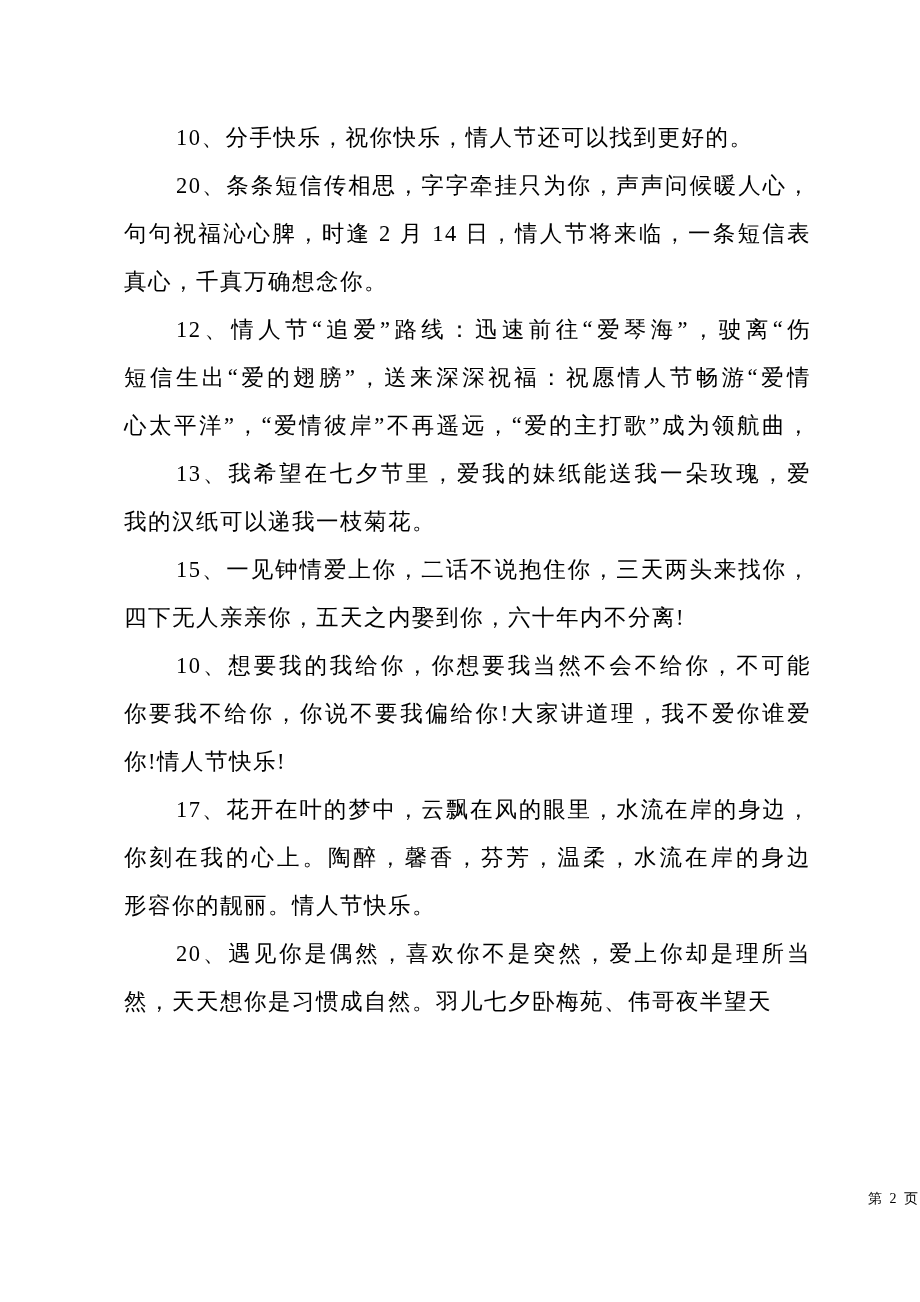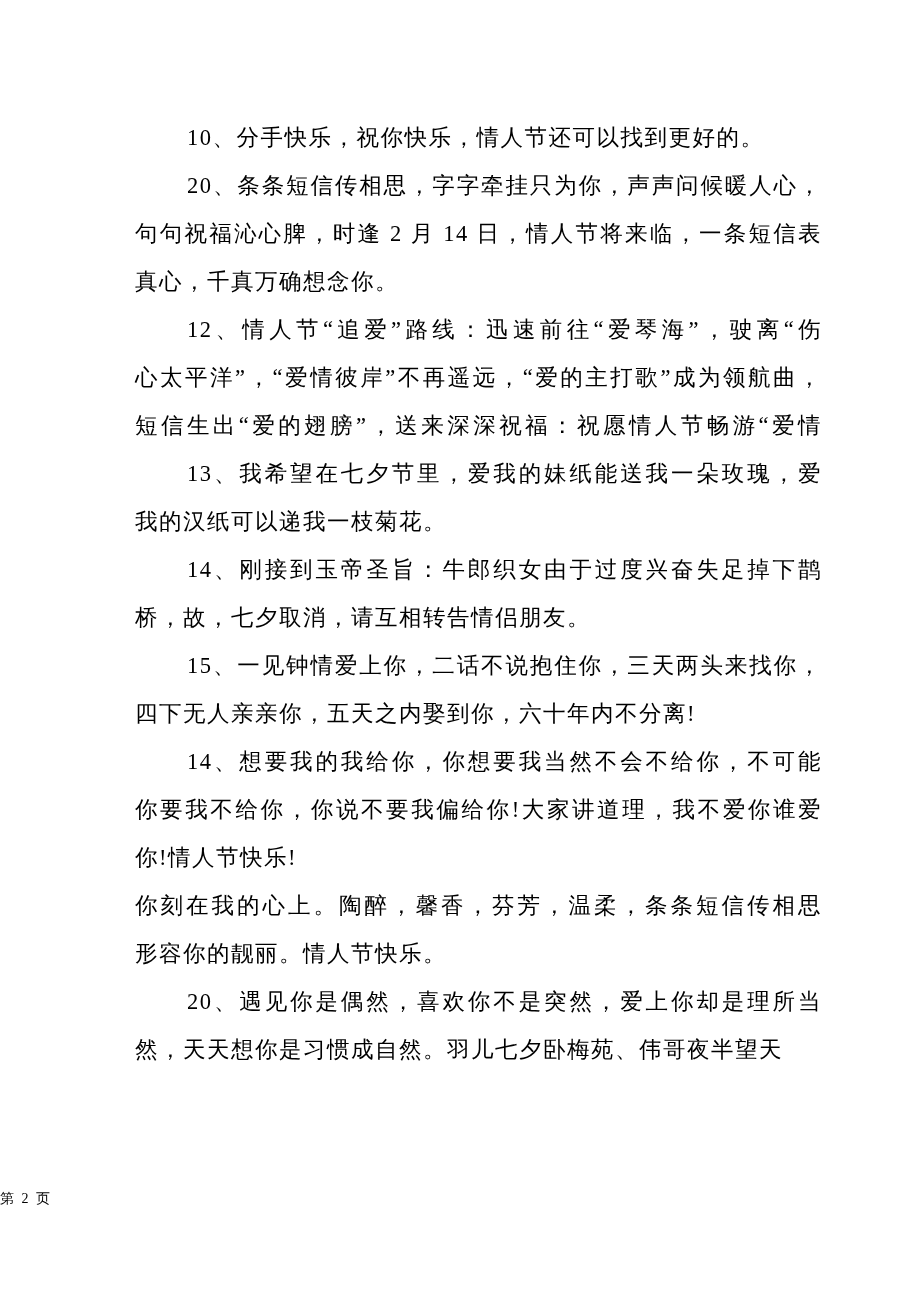--- a/index.html
+++ b/index.html
@@ -11,21 +11,21 @@
     position: relative;
     width: 920px;
     height: 1302px;
     background: #ffffff;
     overflow: hidden;
     font-family: "Liberation Serif", "DejaVu Serif", serif;
     color: #000000;
   }
   .content {
     position: absolute;
-    left: 135px;
+    left: 124px;
     top: 114px;
     width: 687px;
   }
   .line {
     height: 48px;
     line-height: 48px;
     font-size: 22.5px;
     letter-spacing: 1.5px;
     white-space: nowrap;
     overflow: visible;
@@ -40,21 +40,21 @@
     text-justify: inter-ideograph;
     white-space: normal;
   }
   .footer {
     position: absolute;
     left: 0;
     top: 1189px;
     width: 920px;
     height: 20px;
     line-height: 20px;
-    text-align: left;
+    text-align: right;
     font-size: 14px;
     letter-spacing: 2px;
     color: #000000;
     font-family: Liberation Serif, serif;
   }
 </style>
 </head>
 <body>
 
 <div class="page">
@@ -65,47 +65,44 @@
     </div>
 
     <div>
       <div class="line first fill">20、条条短信传相思，字字牵挂只为你，声声问候暖人心，</div>
       <div class="line fill">句句祝福沁心脾，时逢 2 月 14 日，情人节将来临，一条短信表</div>
       <div class="line">真心，千真万确想念你。</div>
     </div>
 
     <div>
       <div class="line first fill">12、情人节“追爱”路线：迅速前往“爱琴海”，驶离“伤</div>
+      <div class="line fill">短信生出“爱的翅膀”，送来深深祝福：祝愿情人节畅游“爱情</div>
       <div class="line fill">心太平洋”，“爱情彼岸”不再遥远，“爱的主打歌”成为领航曲，</div>
-      <div class="line fill">短信生出“爱的翅膀”，送来深深祝福：祝愿情人节畅游“爱情</div>
     </div>
 
     <div>
       <div class="line first fill">13、我希望在七夕节里，爱我的妹纸能送我一朵玫瑰，爱</div>
       <div class="line">我的汉纸可以递我一枝菊花。</div>
     </div>
 
-    <div>
-      <div class="line first fill">14、刚接到玉帝圣旨：牛郎织女由于过度兴奋失足掉下鹊</div>
-      <div class="line">桥，故，七夕取消，请互相转告情侣朋友。</div>
-    </div>
 
     <div>
       <div class="line first fill">15、一见钟情爱上你，二话不说抱住你，三天两头来找你，</div>
       <div class="line">四下无人亲亲你，五天之内娶到你，六十年内不分离!</div>
     </div>
 
     <div>
-      <div class="line first fill">14、想要我的我给你，你想要我当然不会不给你，不可能</div>
+      <div class="line first fill">10、想要我的我给你，你想要我当然不会不给你，不可能</div>
       <div class="line fill">你要我不给你，你说不要我偏给你!大家讲道理，我不爱你谁爱</div>
       <div class="line">你!情人节快乐!</div>
     </div>
 
     <div>
-      <div class="line fill">你刻在我的心上。陶醉，馨香，芬芳，温柔，条条短信传相思</div>
+      <div class="line first fill">17、花开在叶的梦中，云飘在风的眼里，水流在岸的身边，</div>
+      <div class="line fill">你刻在我的心上。陶醉，馨香，芬芳，温柔，水流在岸的身边</div>
       <div class="line">形容你的靓丽。情人节快乐。</div>
     </div>
 
     <div>
       <div class="line first fill">20、遇见你是偶然，喜欢你不是突然，爱上你却是理所当</div>
       <div class="line">然，天天想你是习惯成自然。羽儿七夕卧梅苑、伟哥夜半望天</div>
     </div>
 
   </div>
 

